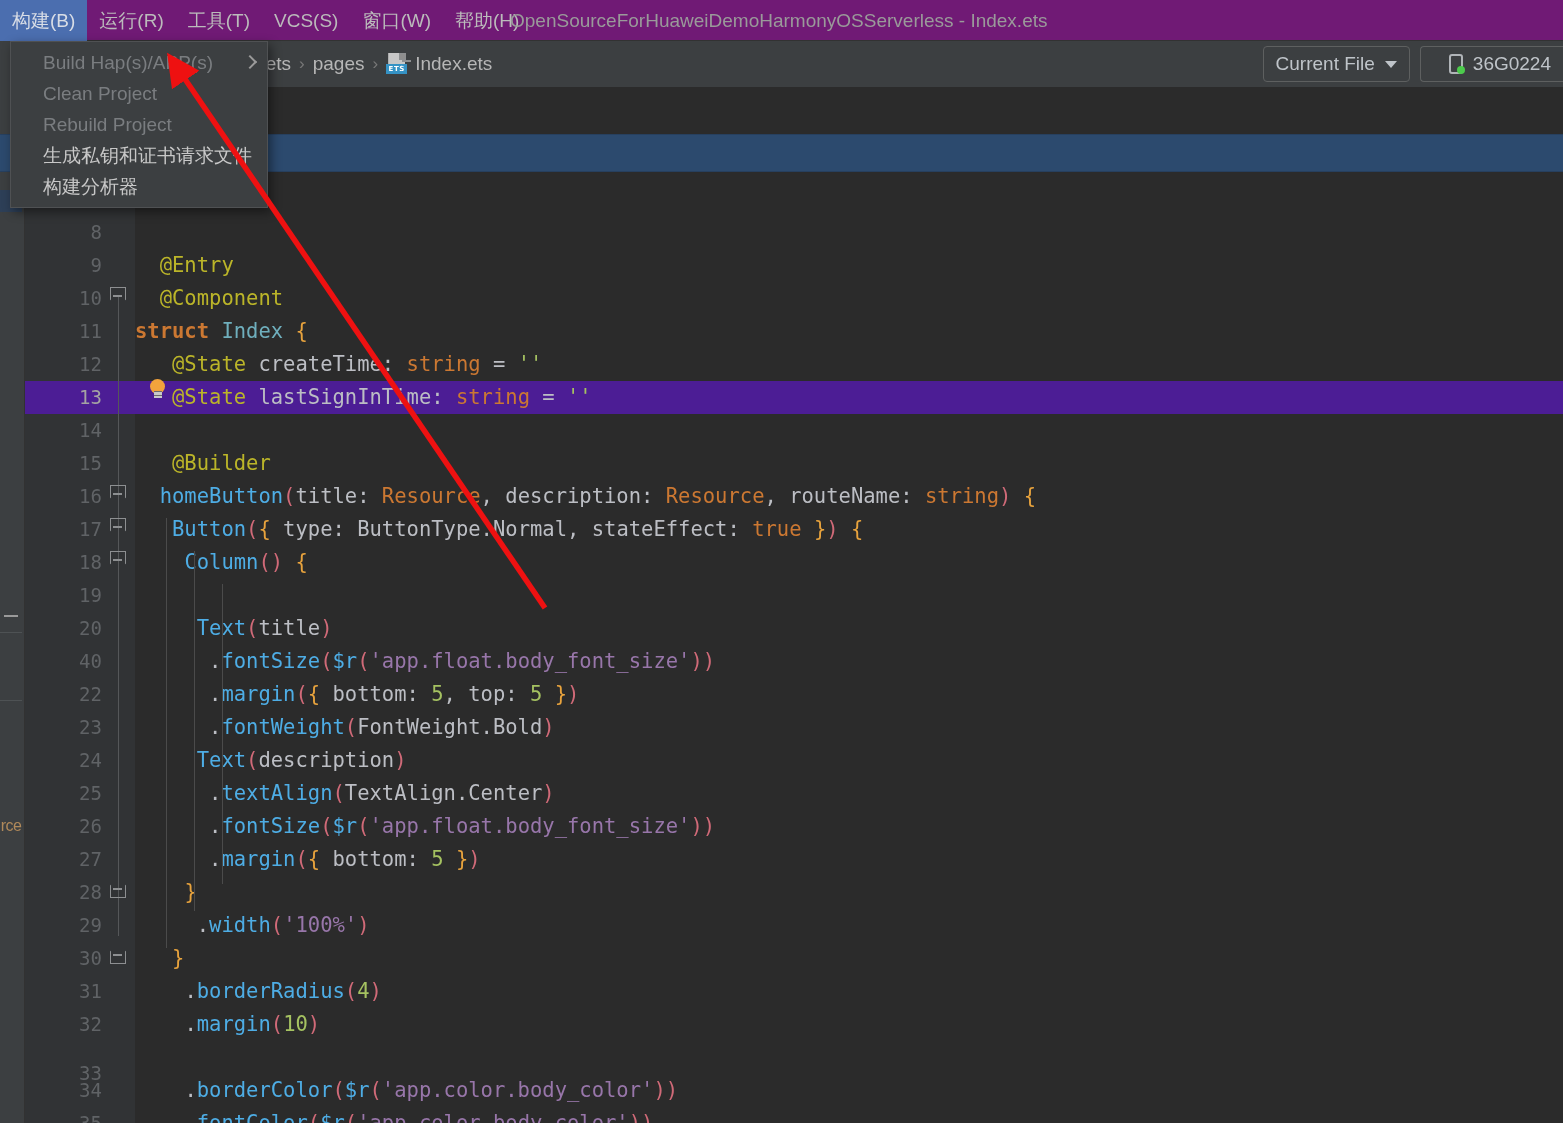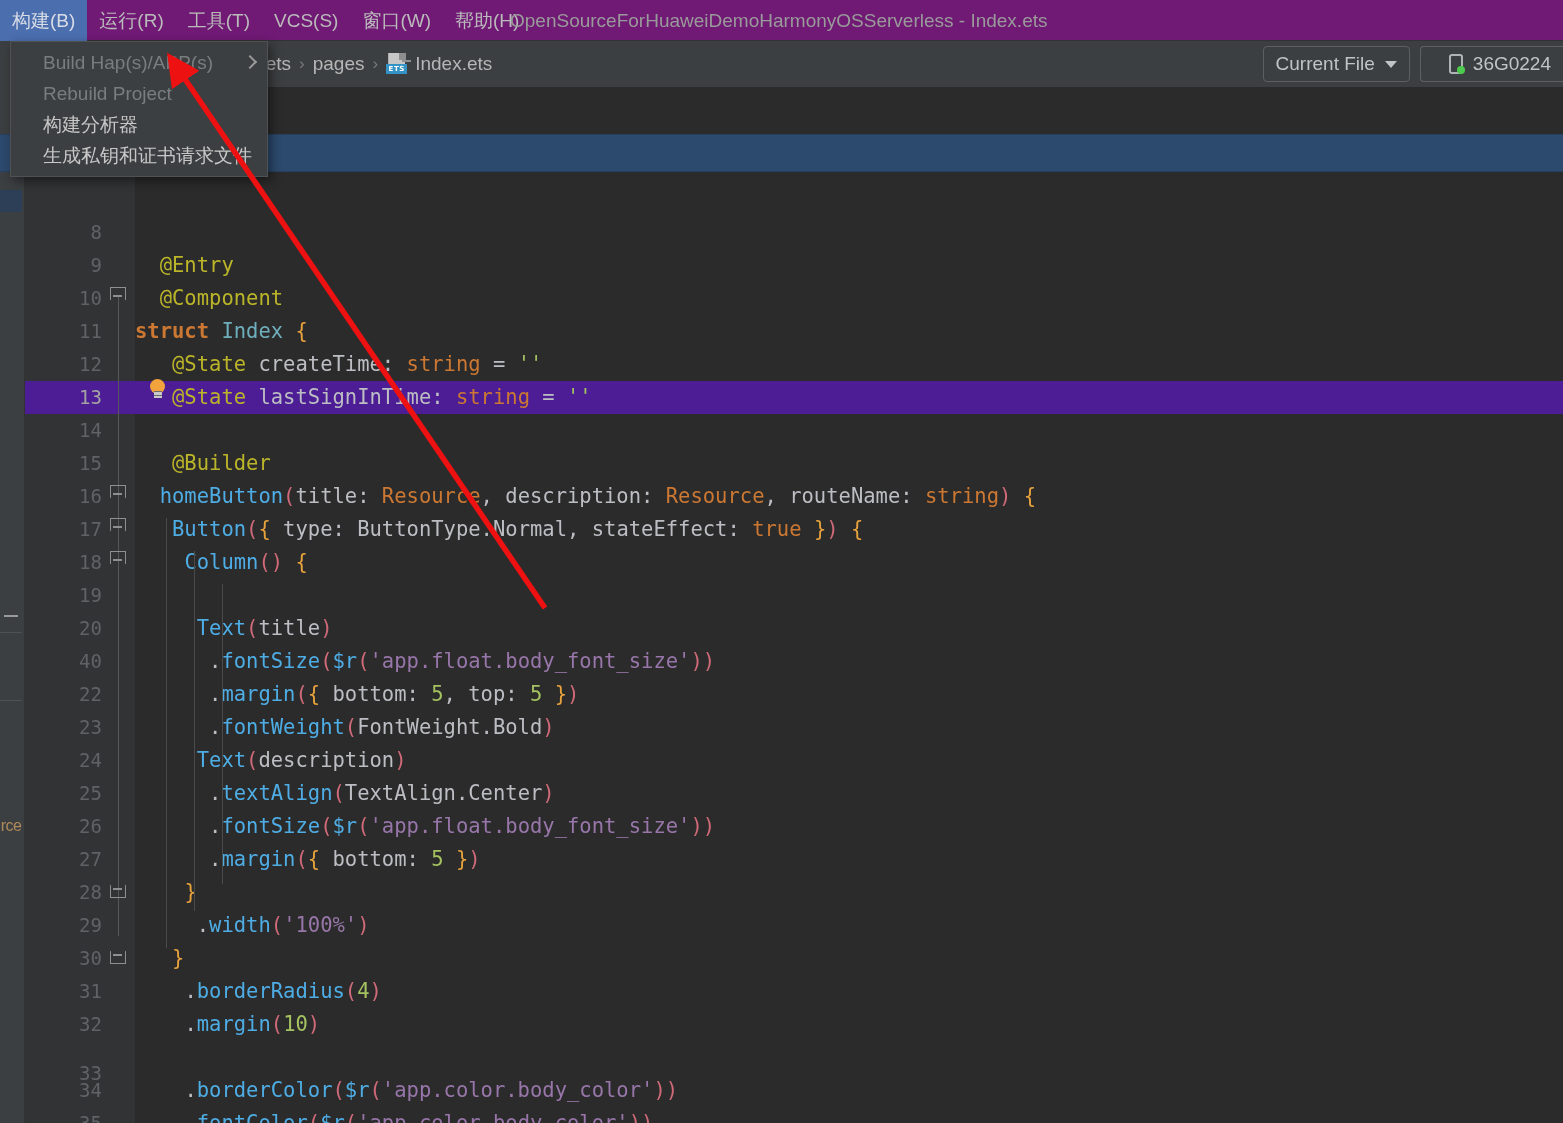--- a/index.html
+++ b/index.html
@@ -597,27 +597,30 @@
     <div class="window-title">OpenSourceForHuaweiDemoHarmonyOSServerless - Index.ets</div>
   </div>
 
   <div class="dropdown">
     <div id="dd-items">
         <div class="dd-item disabled">
           <span>Build Hap(s)/APP(s)</span>
           <span class="dd-arrow"></span>
         </div>
         <div class="dd-item disabled">
+          <span>Clean Project</span>
+        </div>
+        <div class="dd-item disabled">
           <span>Rebuild Project</span>
+        </div>
+        <div class="dd-item">
+          <span>生成私钥和证书请求文件</span>
         </div>
         <div class="dd-item">
           <span>构建分析器</span>
-        </div>
-        <div class="dd-item">
-          <span>生成私钥和证书请求文件</span>
         </div>
       </div>
   </div>
 
   <svg class="annotation" viewBox="0 0 1563 1123">
     <defs>
       <marker id="ah" markerWidth="6" markerHeight="6" refX="4.4" refY="3" orient="auto">
         <path d="M0,0 L6,3 L0,6 z" fill="#ee1111"></path>
       </marker>
     </defs>

